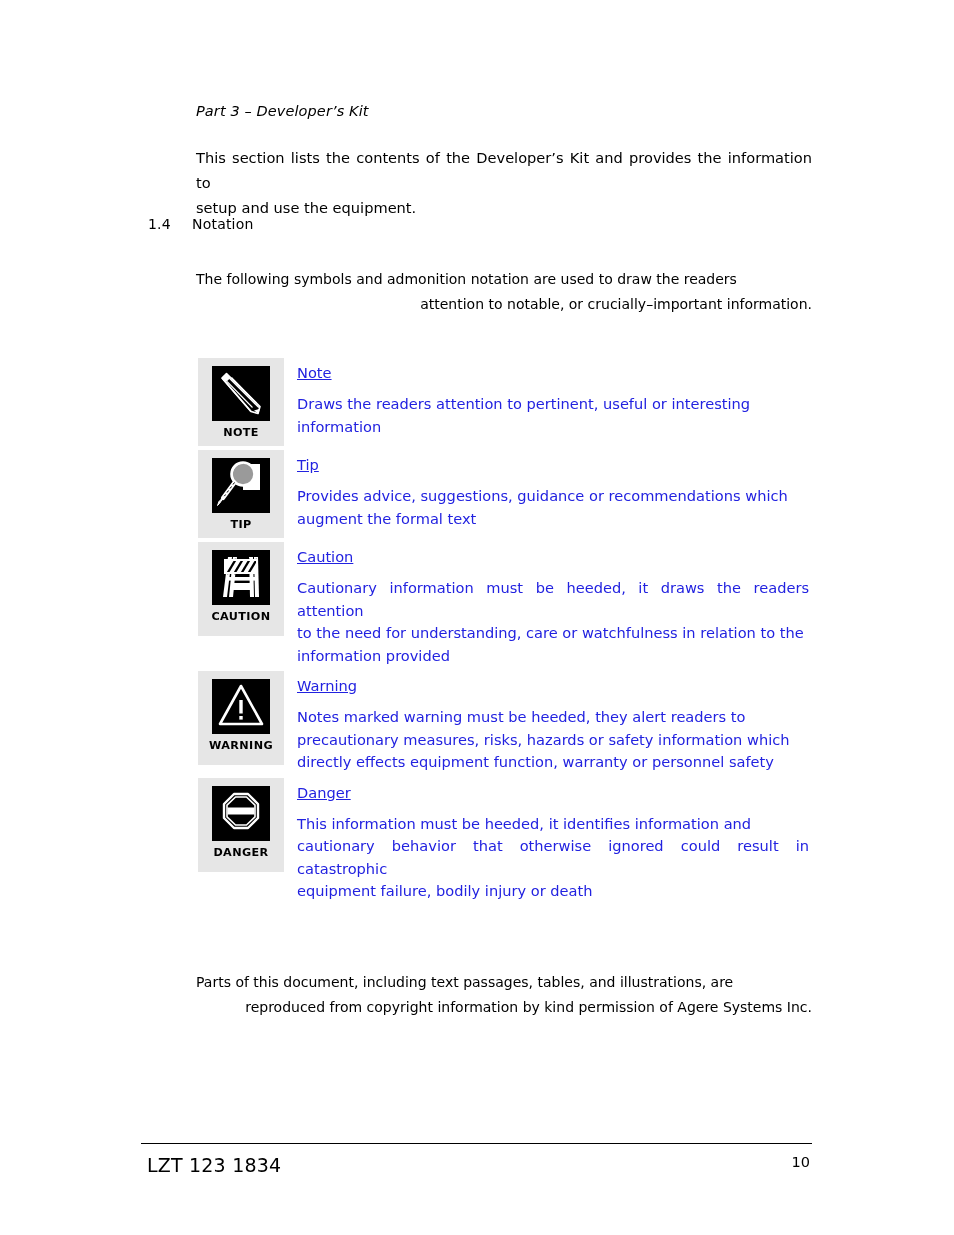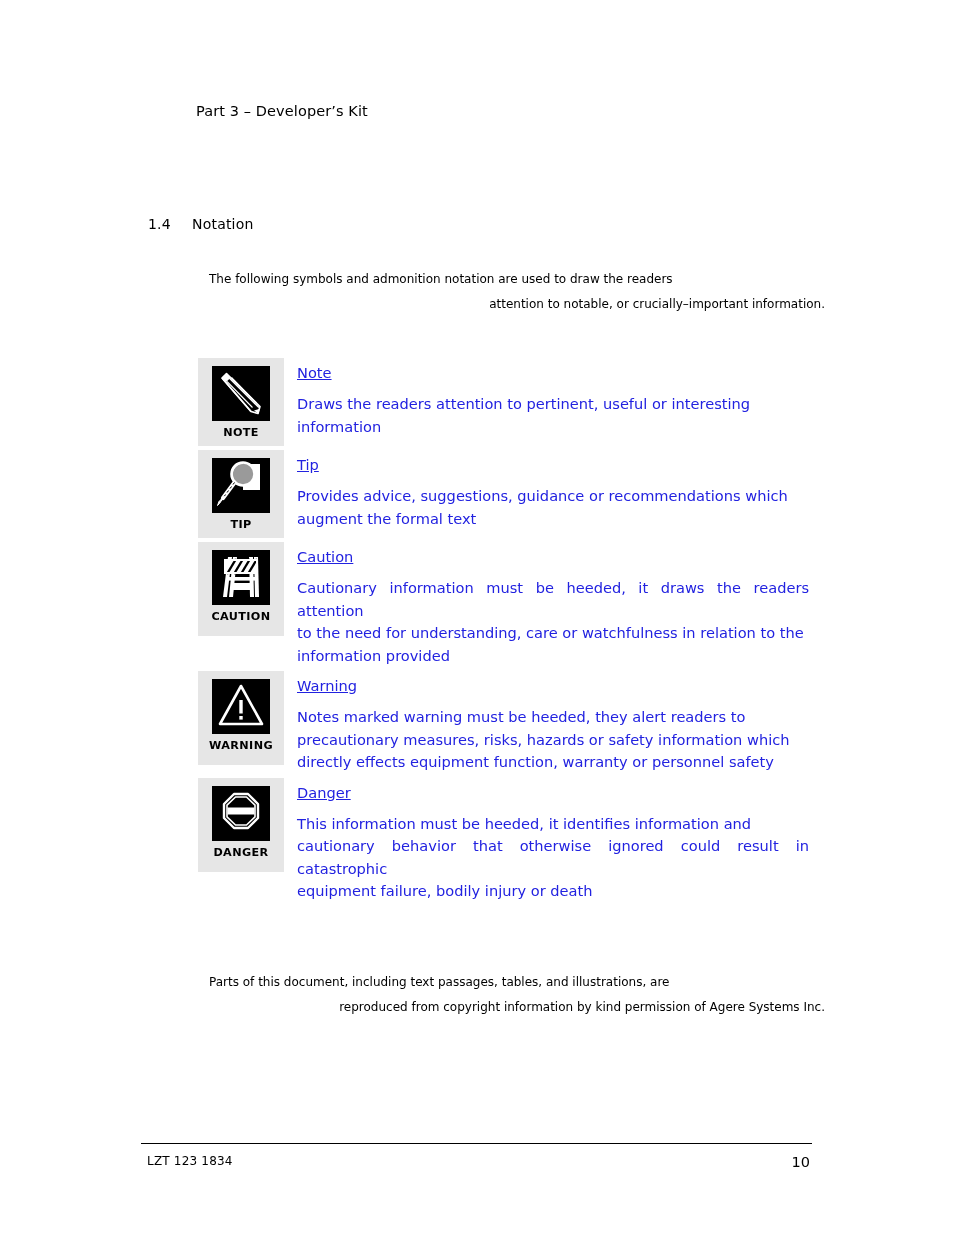--- a/index.html
+++ b/index.html
@@ -23,20 +23,21 @@
     height: 1235px;
   }
 
   
   .intro-line {
     position: absolute;
     left: 196px;
     top: 103px;
     font-size: 14.5px;
     letter-spacing: 0.1px;
+    font-style: italic;
   }
 
   .intro-para {
     position: absolute;
     left: 196px;
     top: 145px;
     width: 616px;
     font-size: 14.6px;
     line-height: 25px;
     text-align: justify;
@@ -51,26 +52,25 @@
     letter-spacing: 0.2px;
     white-space: nowrap;
   }
   h2.section .num { display: inline-block; width: 44px; }
 
   #sec-notation { left: 148px; top: 216px; }
   #sec-ack      { left: 148px; top: 920px; }
 
   .body-para {
     position: absolute;
-    font-size: 12px;
+    font-size: 14px;
     line-height: 25px;
     text-align: justify;
     width: 616px;
     left: 196px;
-    margin-left: 13px;
   }
   #notation-para { top: 267px; }
   #ack-para      { top: 970px; }
   .body-para .last { text-align: right; }
 
   
   .notation-table {
     position: absolute;
     left: 198px;
     top: 358px;
@@ -139,40 +139,44 @@
     left: 141px;
     top: 1143px;
     width: 671px;
     height: 1px;
     background: #000000;
   }
   .footer-left {
     position: absolute;
     left: 147px;
     top: 1154px;
-    font-size: 12px;
+    font-size: 19px;
     letter-spacing: 0.2px;
     text-align: center;
   }
   .footer-right {
     position: absolute;
     left: 780px;
     top: 1154px;
     width: 30px;
     text-align: right;
     font-size: 14.5px;
   }
 </style>
 </head>
 <body>
 
 <div class="page">
 
   <div class="intro-line">Part 3 – Developer’s Kit</div>
 
+  <div class="intro-para">
+    <span>This section lists the contents of the Developer’s Kit and provides the information to</span>
+    <div class="l2">setup and use the equipment.</div>
+  </div>
 
   <h2 class="section" id="sec-notation">
     <span class="num">1.4</span><span>Notation</span>
   </h2>
 
   <div class="body-para" id="notation-para">
     <span>The following symbols and admonition notation are used to draw the readers</span>
     <div class="last">attention to notable, or crucially–important information.</div>
   </div>
 

